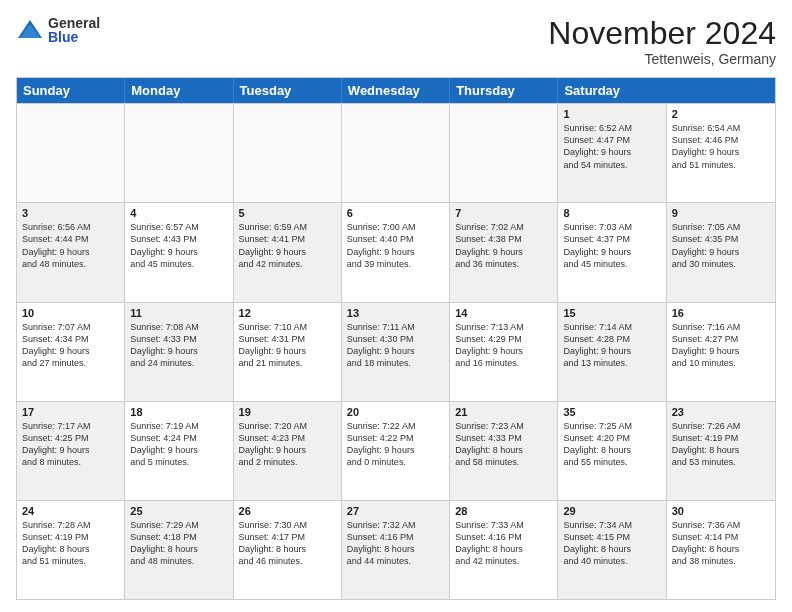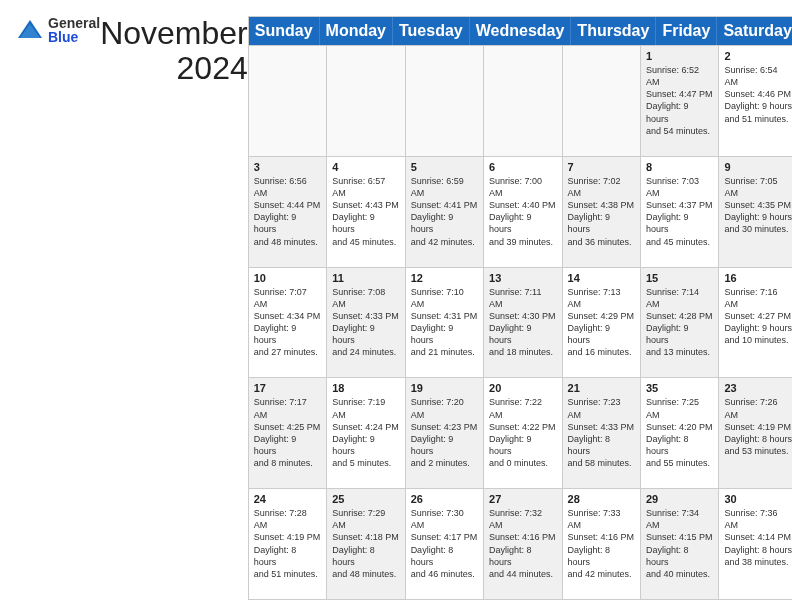--- a/index.html
+++ b/index.html
@@ -8,20 +8,21 @@
       background: #fff;
       width: 792px;
       height: 612px;
       overflow: hidden;
     }
     .page {
       width: 792px;
       height: 612px;
       padding: 16px 16px 12px 16px;
       display: flex;
+      flex-direction: column;
     }
     .header {
       display: flex;
       justify-content: space-between;
       align-items: flex-start;
       margin-bottom: 10px;
     }
     .logo {
       display: flex;
       align-items: center;
@@ -65,24 +66,24 @@
       flex-direction: column;
       border: 1px solid #ccc;
     }
     .cal-header {
       display: grid;
       grid-template-columns: repeat(7, 1fr);
       background: #1a6bbf;
     }
     .cal-header-cell {
       color: #fff;
-      font-size: 16px;
+      font-size: 13px;
       font-weight: bold;
       padding: 5px 6px;
-      text-align: right;
+      text-align: left;
       border-right: 1px solid #3a80cc;
     }
     .cal-header-cell:last-child { border-right: none; }
     .cal-body {
       flex: 1;
       display: flex;
       flex-direction: column;
     }
     .cal-row {
       display: grid;
@@ -124,31 +125,31 @@
         <polygon points="14,4 26,22 2,22" fill="#1a6bbf"></polygon>
         <polygon points="14,8 24,22 4,22" fill="#4a9de0" opacity="0.5"></polygon>
       </svg>
       <div class="logo-text">
         <span class="logo-general">General</span>
         <span class="logo-blue">Blue</span>
       </div>
     </div>
     <div class="title-section">
       <div class="month-title">November 2024</div>
+      <div class="location">Tettenweis, Germany</div>
     </div>
   </div>
 
   <div class="calendar">
     <div class="cal-header">
       <div class="cal-header-cell">Sunday</div>
       <div class="cal-header-cell">Monday</div>
       <div class="cal-header-cell">Tuesday</div>
       <div class="cal-header-cell">Wednesday</div>
       <div class="cal-header-cell">Thursday</div>
-      <div class="cal-header-cell">Friday</div>
       <div class="cal-header-cell">Saturday</div>
     </div>
     <div class="cal-body" id="cal-body">
     <div class="cal-row">
           <div class="cal-cell empty"></div>
           <div class="cal-cell empty"></div>
           <div class="cal-cell empty"></div>
           <div class="cal-cell empty"></div>
           <div class="cal-cell empty"></div>
           <div class="cal-cell shaded">

